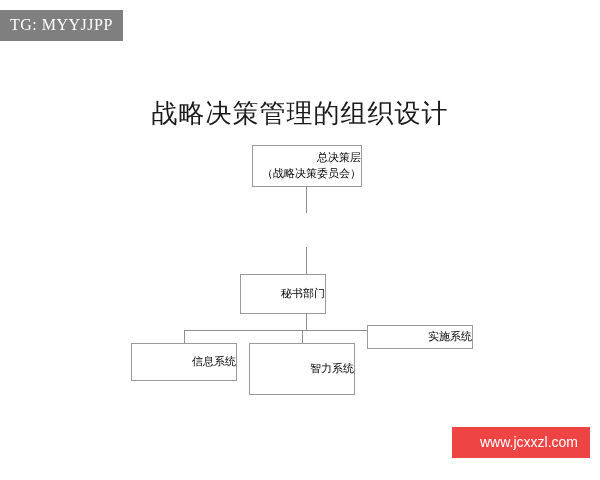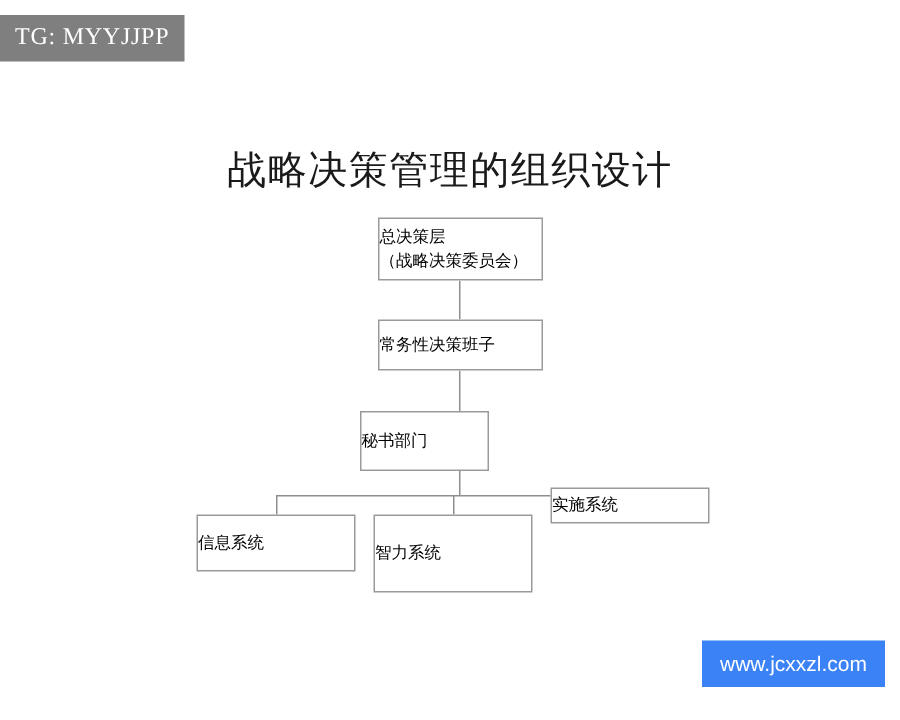--- a/index.html
+++ b/index.html
@@ -27,25 +27,25 @@
     padding: 7px 10px 8px 10px;
     letter-spacing: 0.5px;
     font-family: Liberation Serif, serif;
   }
 
   
   #site-badge {
     position: absolute;
     right: 10px;
     bottom: 22px;
-    background: #3b82f6;
+    background: #ef4444;
     color: #ffffff;
     font-size: 14px;
     line-height: 1;
-    padding: 8px 12px 9px 12px;
+    padding: 8px 12px 9px 28px;
     font-family: "Liberation Sans", sans-serif;
   }
 
   
   #chart-title {
     position: absolute;
     left: 0;
     right: 0;
     top: 96px;
     text-align: center;
@@ -64,21 +64,21 @@
     height: 480px;
   }
 
   .node {
     position: absolute;
     border: 1px solid #9a9a9a;
     background: #ffffff;
     box-sizing: border-box;
     display: flex;
     flex-direction: column;
-    align-items: flex-start;
+    align-items: flex-end;
     justify-content: center;
     color: #000000;
     font-family: "DejaVu Sans", sans-serif;
     font-size: 11px;
     line-height: 1.45;
     text-align: center;
   }
   .node .line2 { display: block; }
 
   
@@ -120,23 +120,20 @@
   <div class="conn h" id="conn-bus-h"></div>
   <div class="conn v" id="conn-info-v"></div>
   <div class="conn v" id="conn-intel-v"></div>
   <div class="conn v" id="conn-impl-v"></div>
 
   <div class="node" id="node-top">
     <span>总决策层</span>
     <span class="line2">（战略决策委员会）</span>
   </div>
 
-  <div class="node" id="node-standing">
-    <span>常务性决策班子</span>
-  </div>
 
   <div class="node" id="node-secretary">
     <span>秘书部门</span>
   </div>
 
   <div class="node" id="node-info">
     <span>信息系统</span>
   </div>
 
   <div class="node" id="node-intel">

